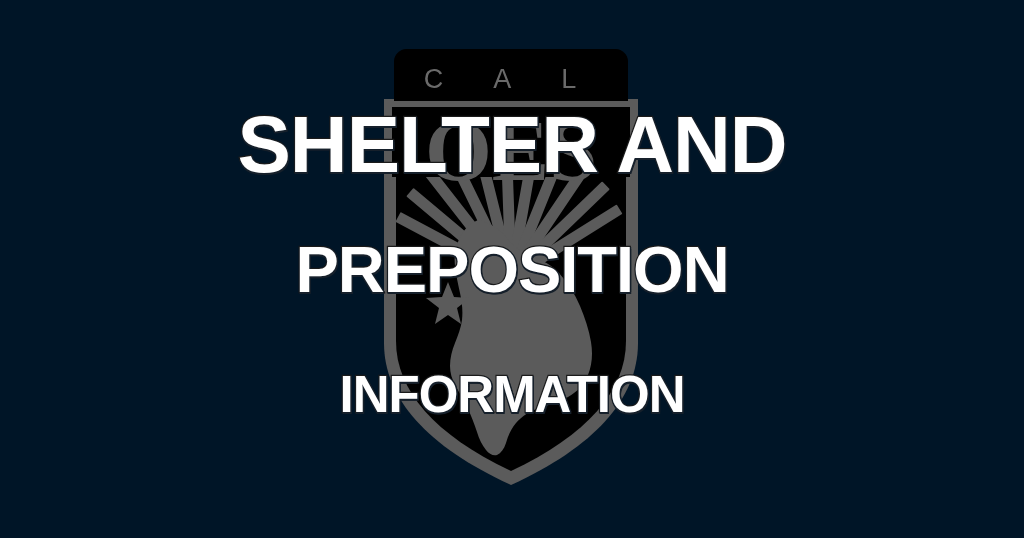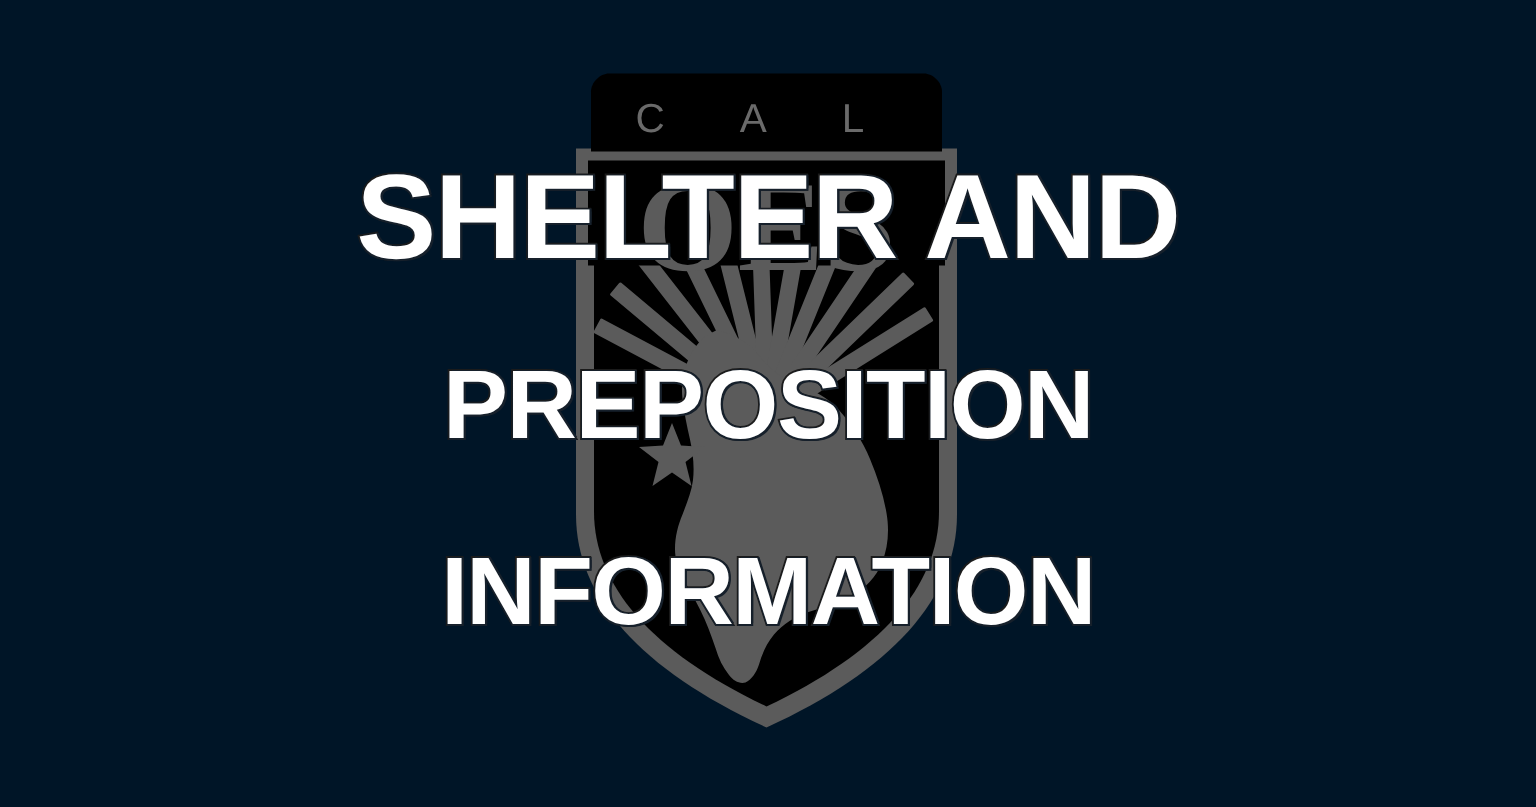--- a/index.html
+++ b/index.html
@@ -62,21 +62,21 @@
     text-align: right;
     -webkit-text-stroke: 2.5px #1b1b1b;
     paint-order: stroke fill;
     text-shadow:
        1.5px 1.5px 0 #16202b,
       -0.5px 1.5px 0 #16202b,
        1.5px -0.5px 0 #16202b;
   }
   .headline-line.l1 { font-size: 80px; }
   .headline-line.l2 { font-size: 65px; }
-  .headline-line.l3 { font-size: 64px; }
+  .headline-line.l3 { font-size: 51px; }
 </style>
 </head>
 <body>
 
 <div id="stage" style="background: rgb(0, 21, 39);">
 
   <div id="badge-layer">
     <svg id="badge-svg" viewBox="0 0 258 440" xmlns="http://www.w3.org/2000/svg">
 
       <path fill="#5b5b5b" d="M2 52 H256 V296 C256 352 212 400 129 438 C46 400 2 352 2 296 Z"></path>

